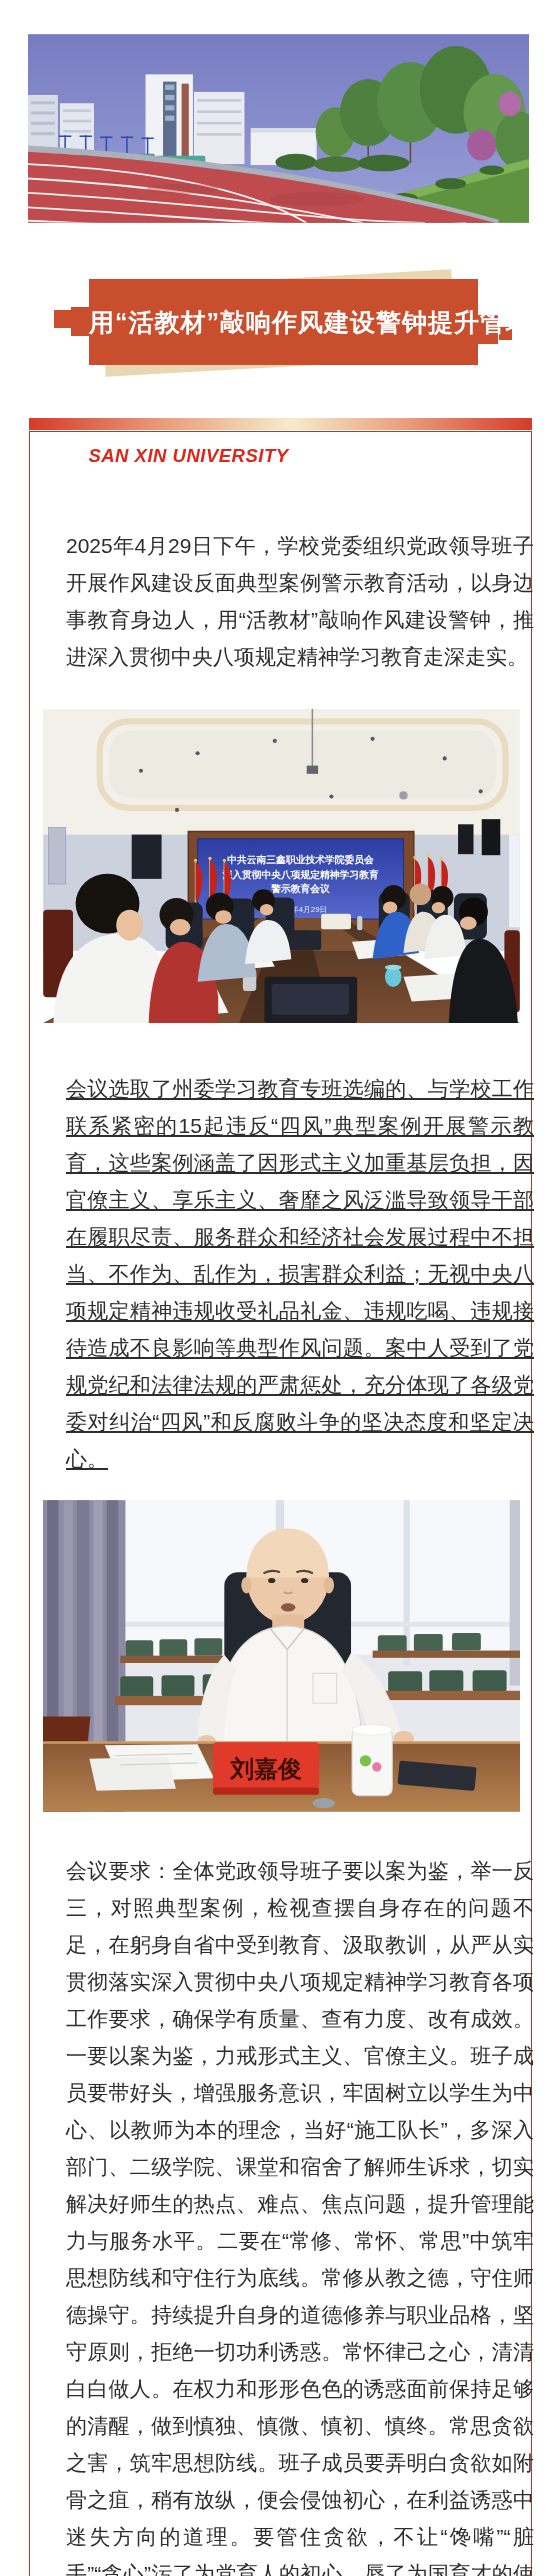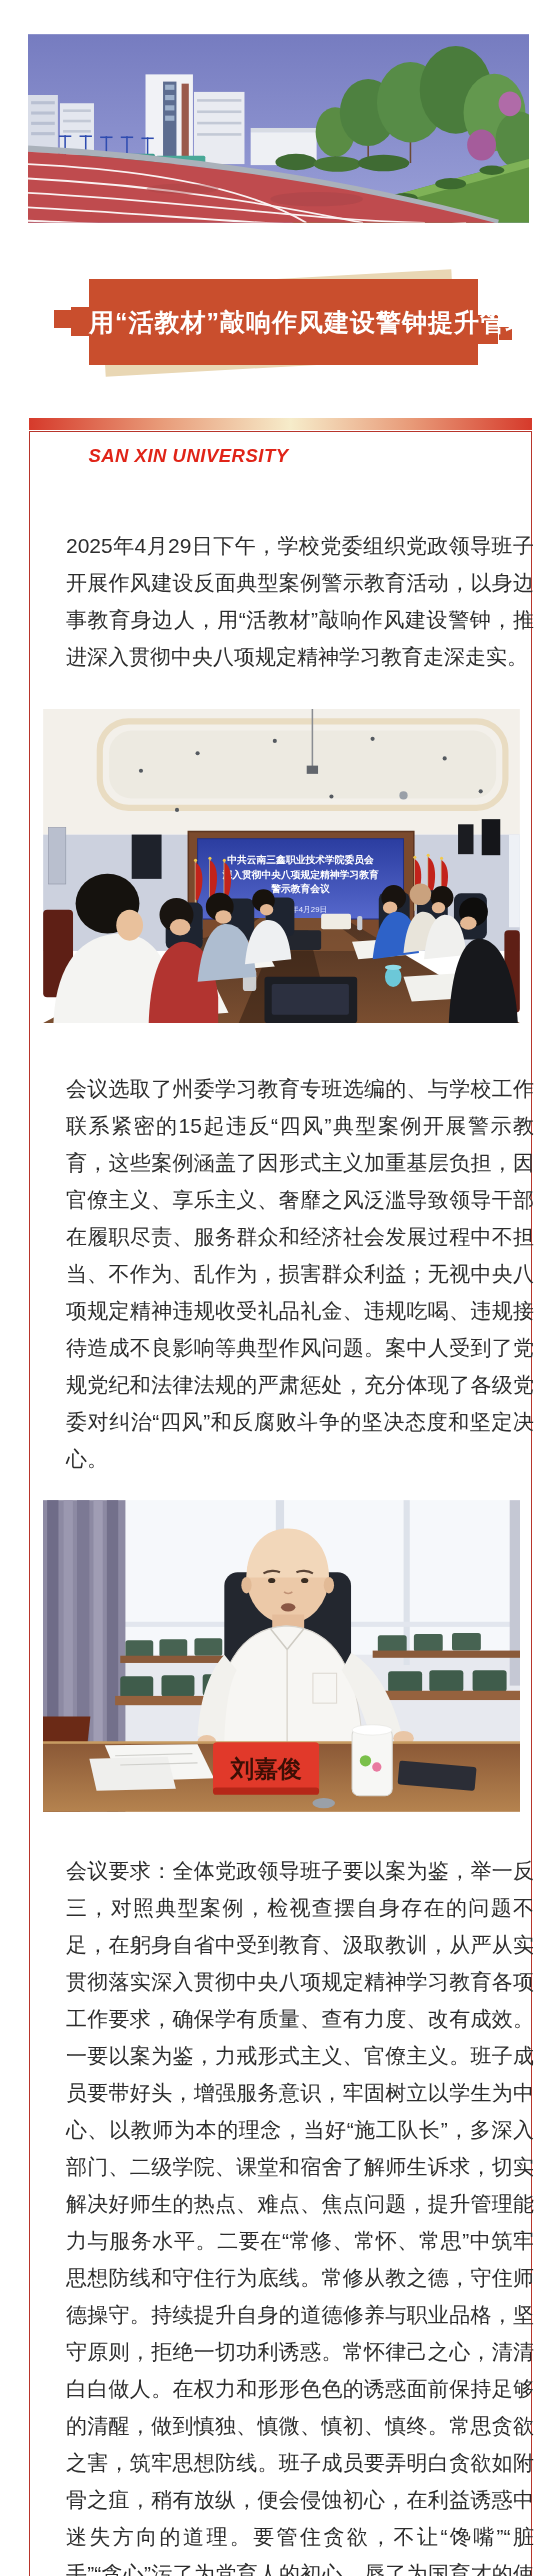--- a/index.html
+++ b/index.html
@@ -26,21 +26,21 @@
   
   .card{position:absolute;left:29px;top:431px;width:503px;height:2586px;box-sizing:border-box;
         background:#ffffff;border:1.5px solid #b8352b;}
   .card-topbar{position:absolute;left:-1.5px;top:-14px;width:503px;height:12.4px;
         background:linear-gradient(90deg,#d63a2b 0%,#e89a78 26%,#f6ecca 52%,#e89a78 76%,#d63a2b 100%);}
   .brand{position:absolute;left:14.4px;top:12px;font-size:18.5px;line-height:23px;font-weight:bold;
          font-style:italic;color:#e02418;letter-spacing:0.5px;white-space:nowrap;margin-left:44px;}
   .para{position:absolute;left:31px;width:468px;margin:5px;font-size:21px;line-height:37px;
         color:#2d2d2d;text-align:justify;word-break:break-all;letter-spacing:0;}
   .p1{top:90px;}
-  .p2{top:633px;}
+  .p2{top:633px;text-decoration:underline;}
   .p3{top:1415px;}
   .photo2{position:absolute;left:13px;top:277px;width:477px;height:314px;}
   .photo3{position:absolute;left:13px;top:1068px;width:477px;height:312px;}
 </style>
 </head>
 <body>
 
 <div class="page">
 
   <svg class="photo1" viewBox="0 0 972 366" aria-hidden="true">

